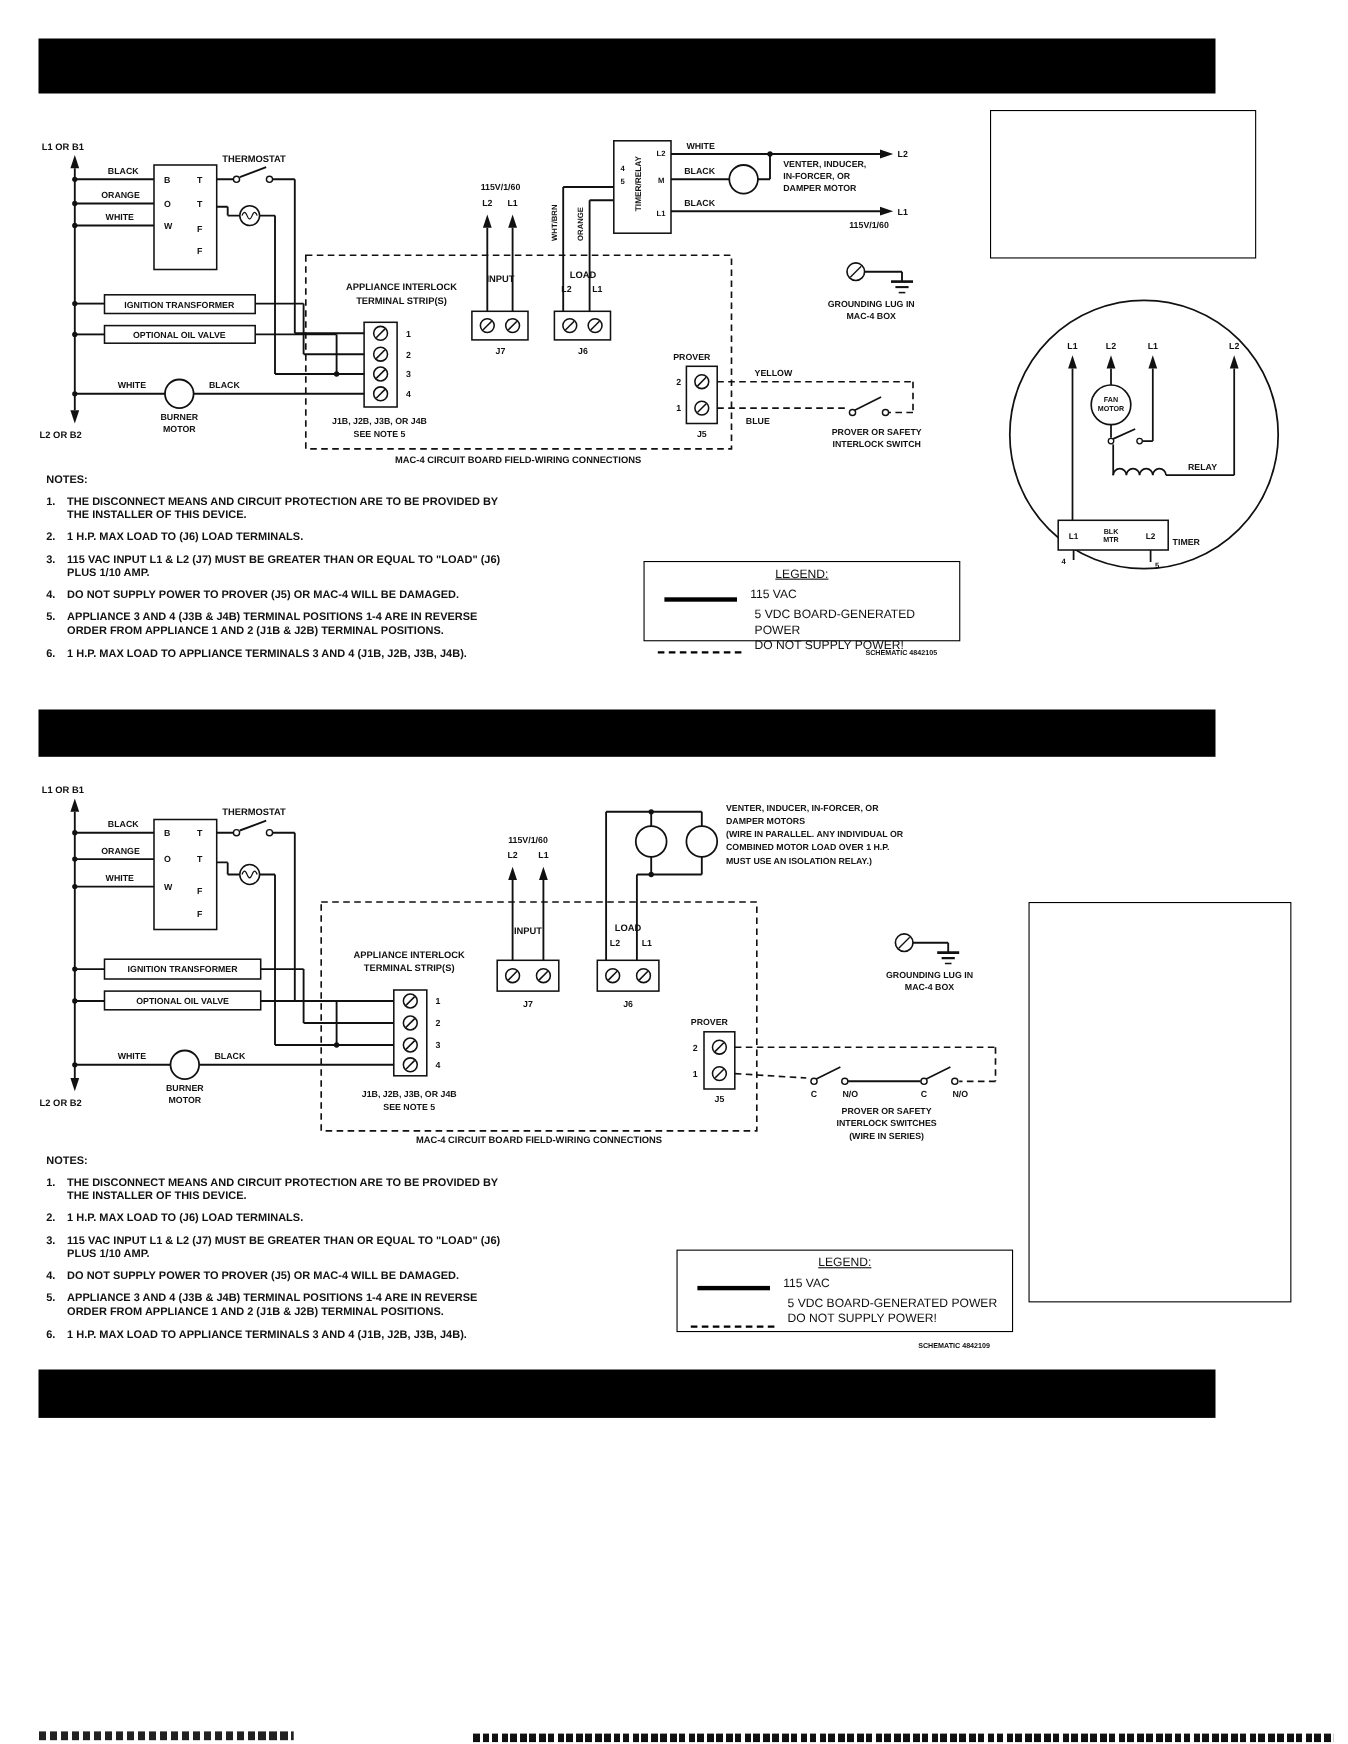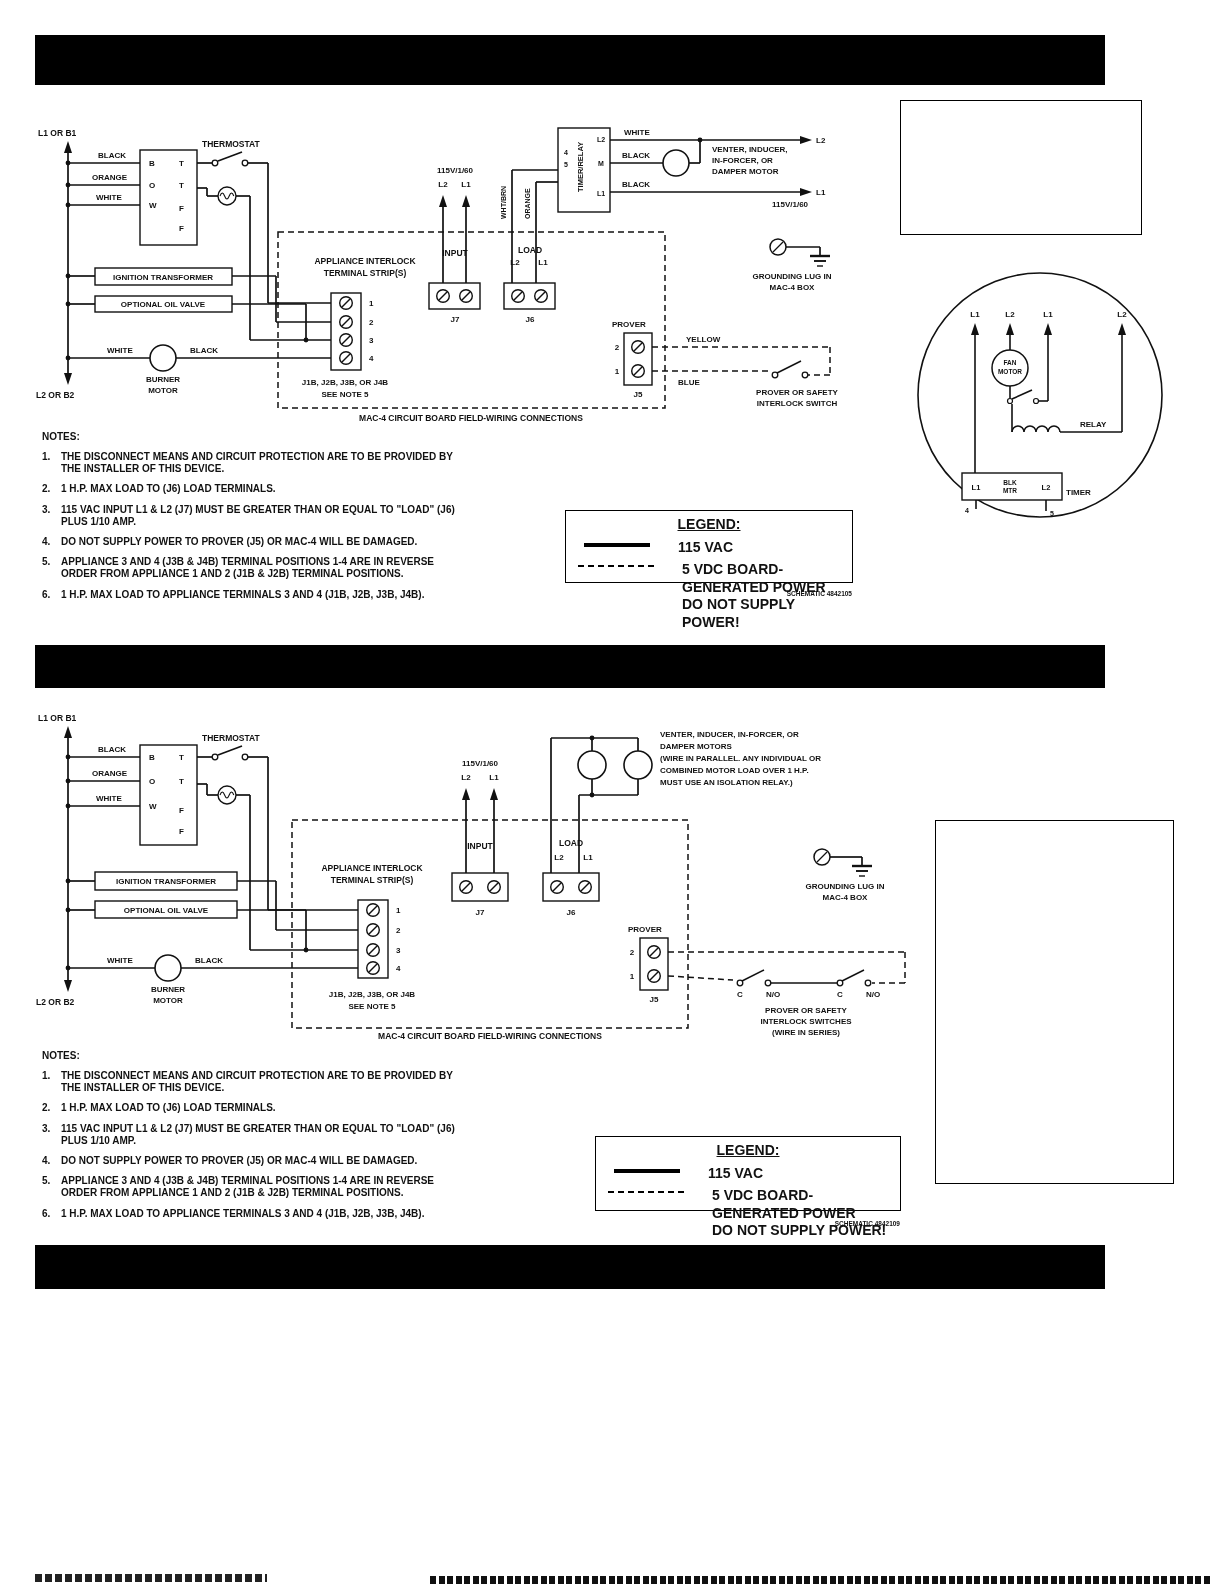--- a/index.html
+++ b/index.html
@@ -8,23 +8,23 @@
   .bar{position:absolute;background:#000;}
   .emptybox{position:absolute;border:1.6px solid #000;background:#fff;}
   svg{position:absolute;left:0;}
   svg text{font-family:"Liberation Sans",sans-serif;font-weight:bold;fill:#111;}
   .notes{position:absolute;font-weight:bold;font-size:10px;color:#111;}
   .notes-h{margin-bottom:9px;font-size:10px;}
   .note{display:flex;margin-bottom:8px;line-height:1.22;}
   .nn{width:19px;flex:none;}
   .nt{max-width:400px;}
   .legend{position:absolute;border:1.6px solid #000;padding:5px 12px 4px 12px;
-          font-weight:bold;font-size:14px;background:#fff;}
+          font-weight:normal;font-size:11px;background:#fff;margin-left:20px;}
   .legend-title{text-align:center;text-decoration:underline;margin-bottom:7px;}
-  .lrow{display:flex;align-items:flex-start;margin-bottom:6px;gap:16px;}
+  .lrow{display:flex;align-items:flex-end;margin-bottom:6px;}
   .lsolid{width:66px;border-top:4px solid #000;margin:4px 12px 0 6px;flex:none;}
   .ldash{width:76px;border-top:2px dashed #000;margin:4px 12px 0 0;flex:none;}
   .ltext{line-height:1.25;}
   .schem{position:absolute;font-weight:bold;font-size:6.5px;text-align:right;}
   .frag{position:absolute;}
 </style>
 </head>
 <body>
 
 <div class="page">

